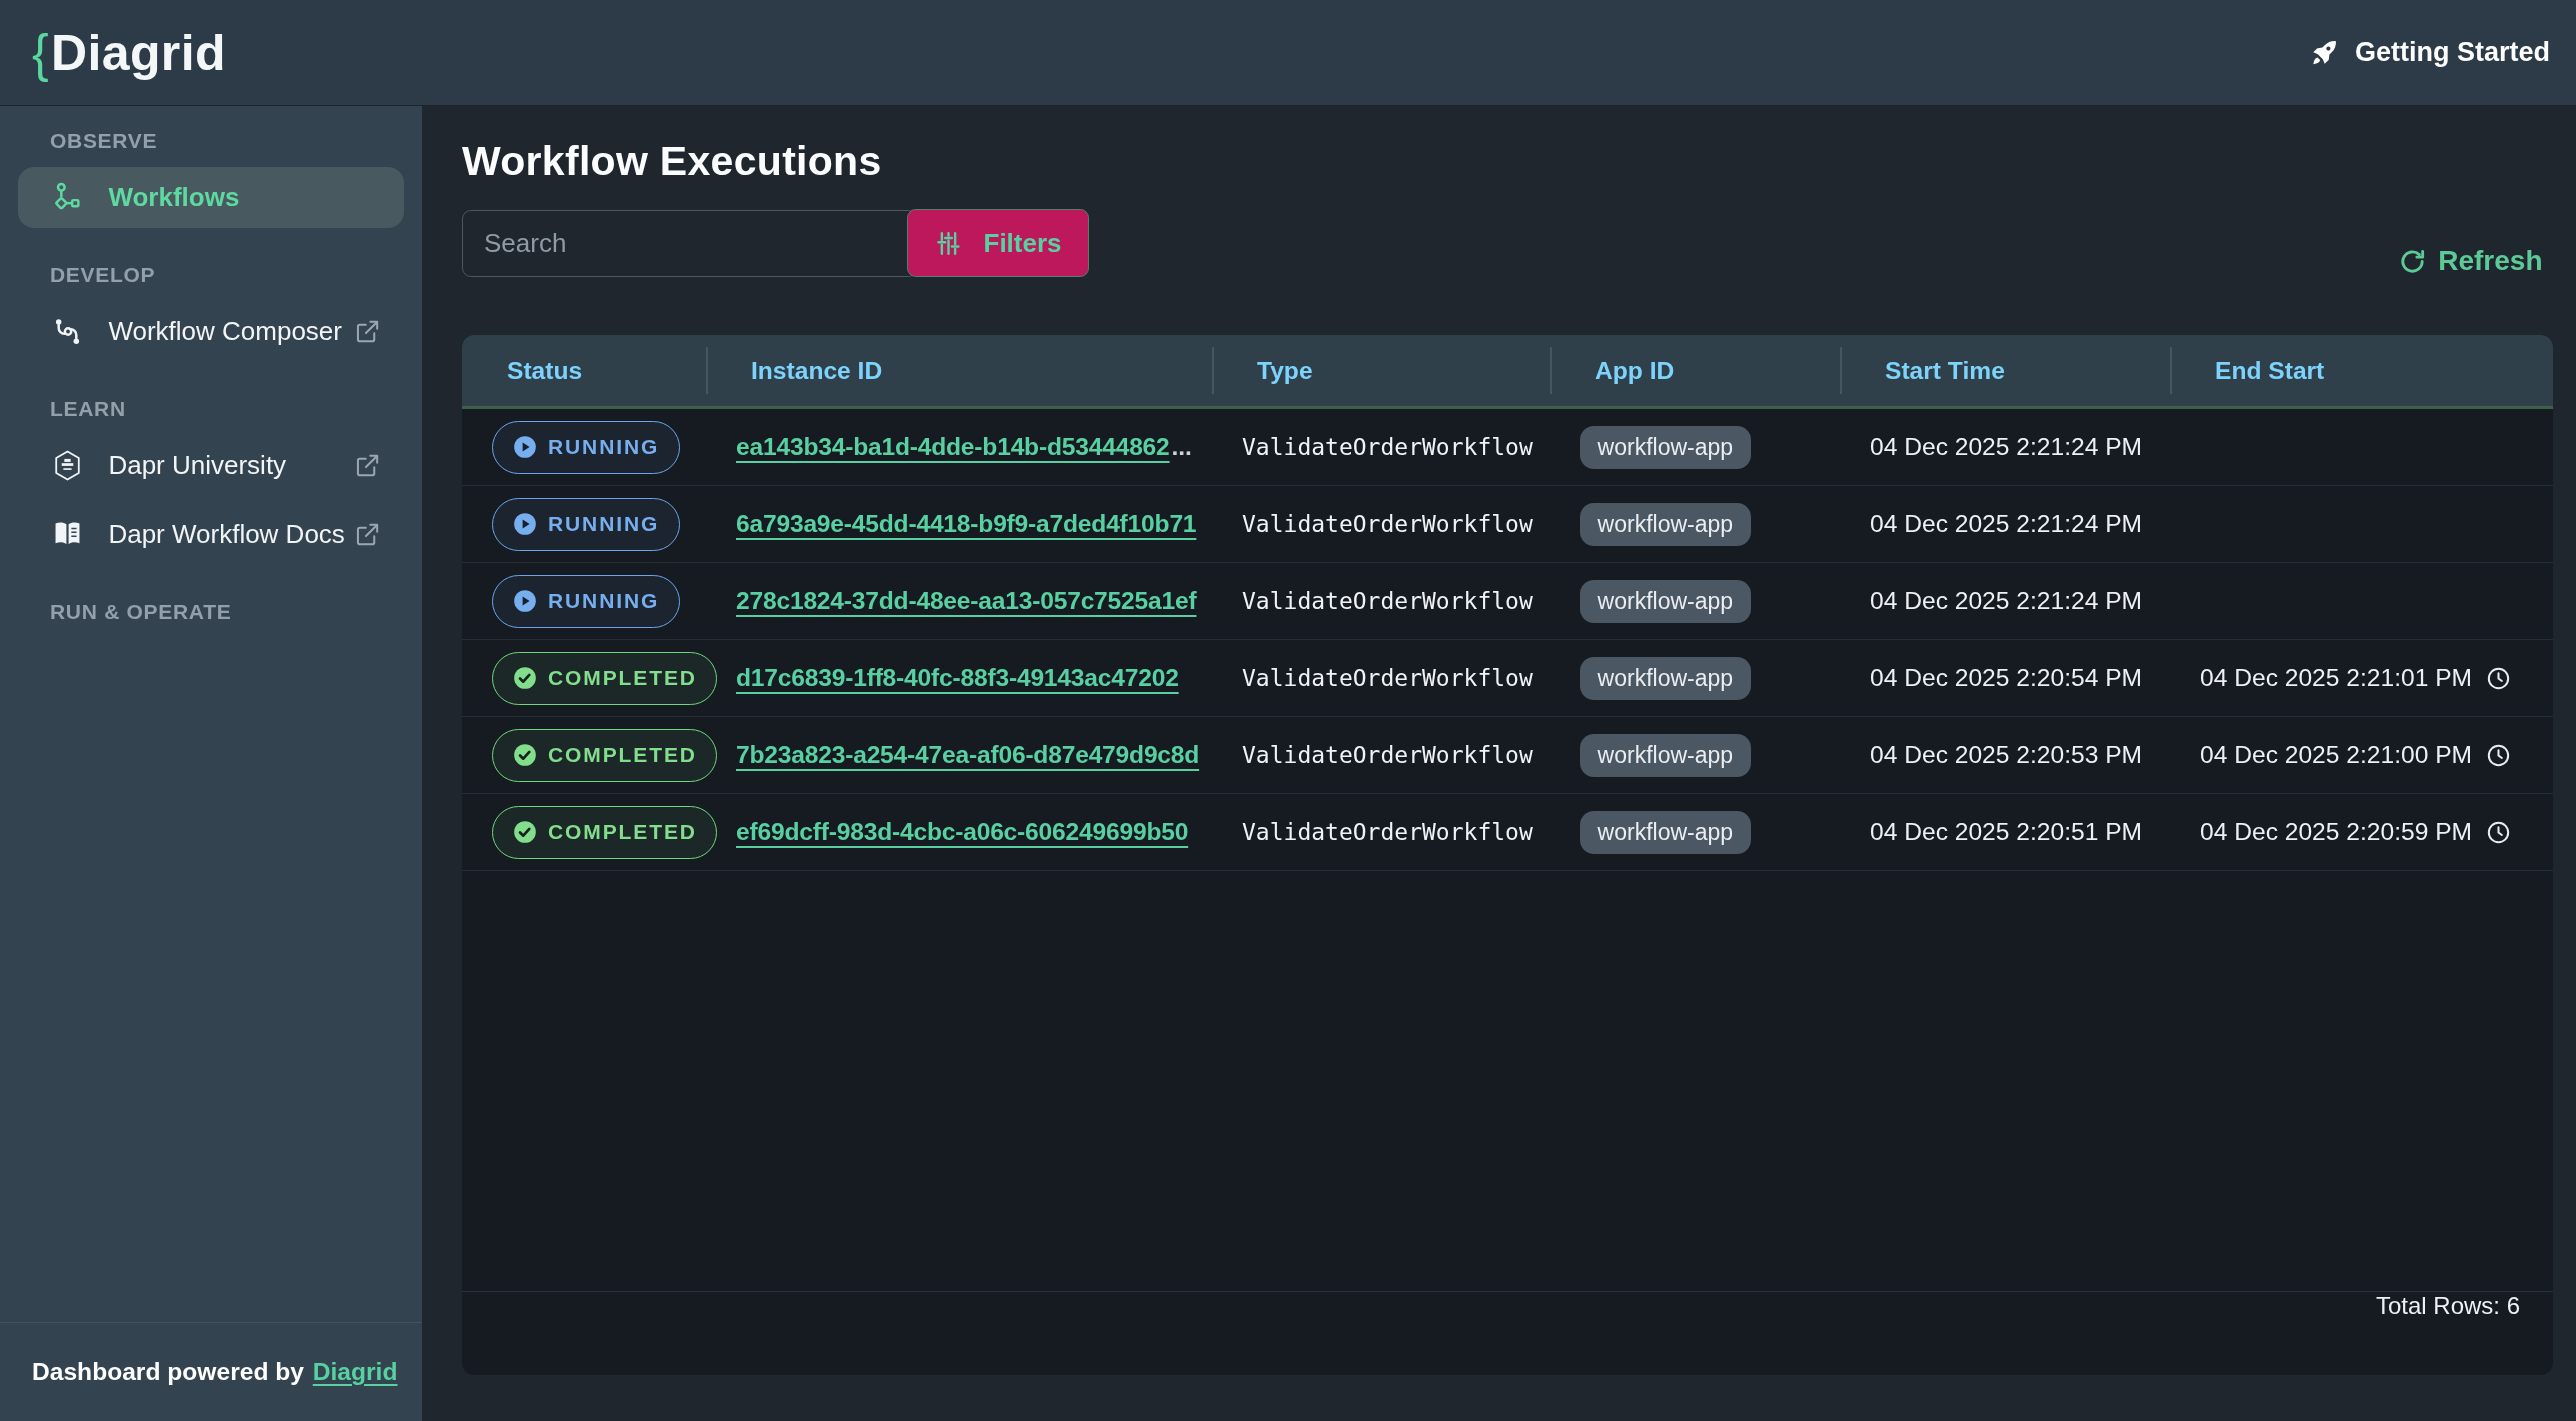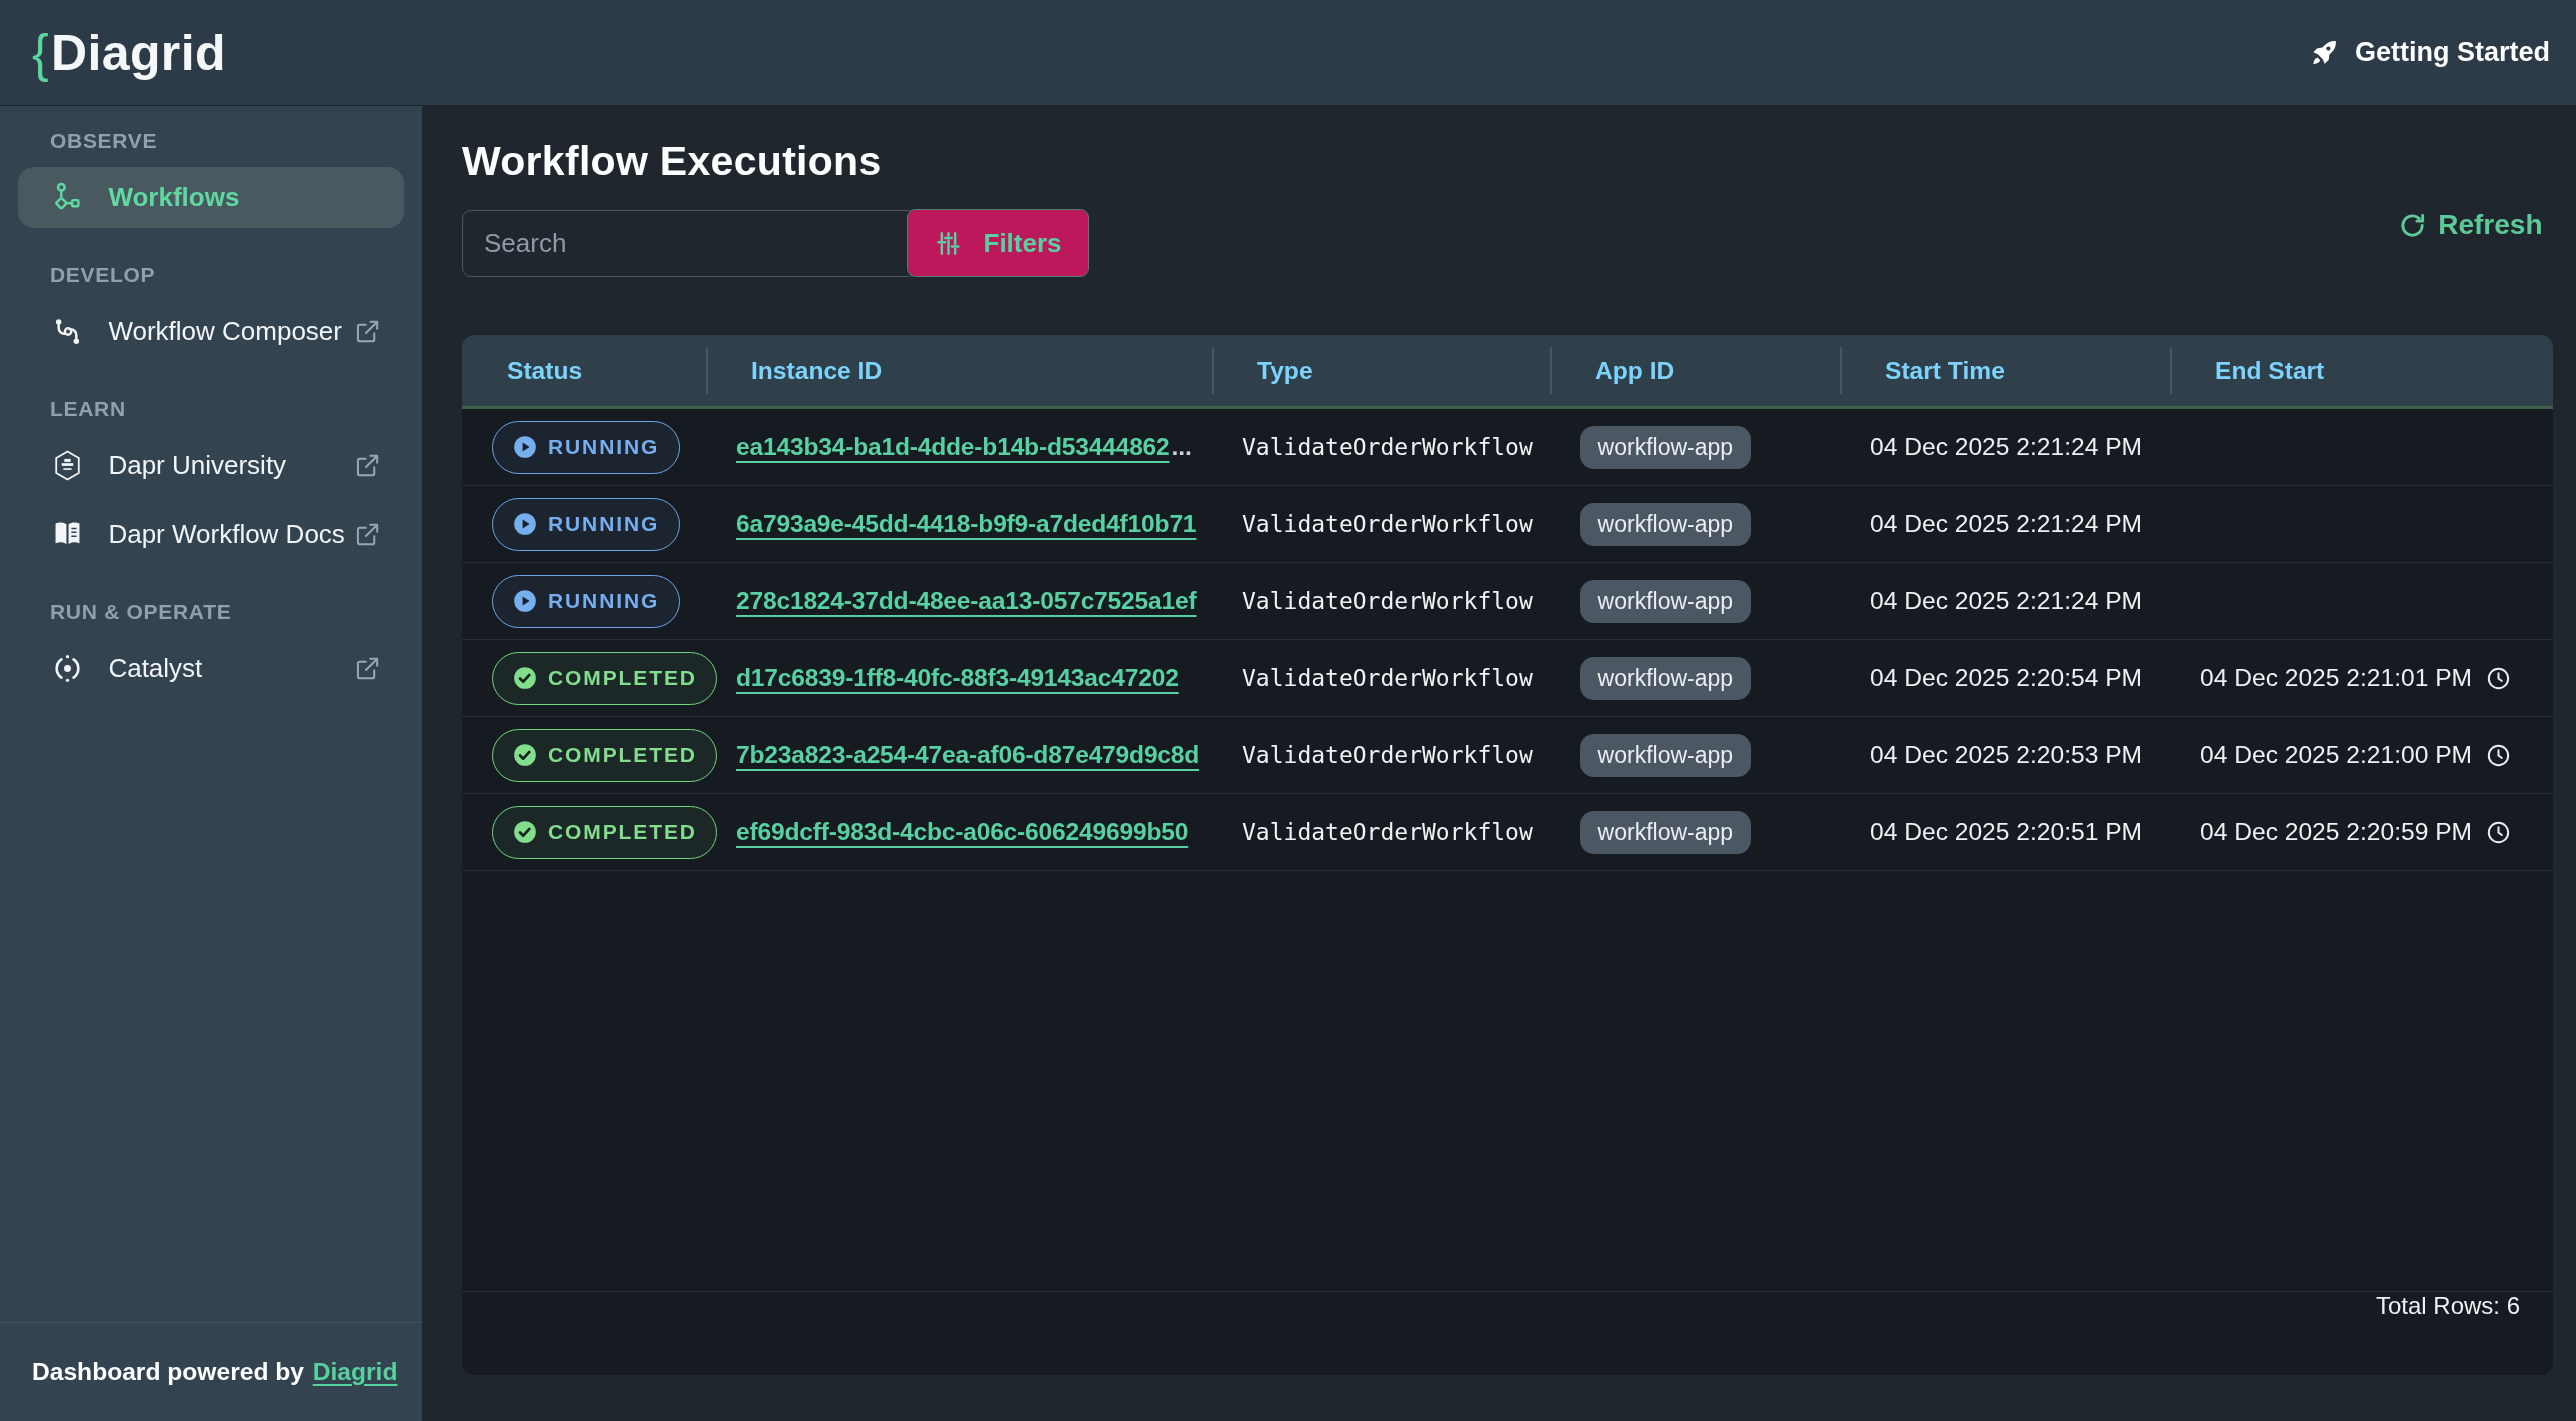--- a/index.html
+++ b/index.html
@@ -44,21 +44,21 @@
   .nav-item .ext svg{width:100%;height:100%}
   .nav-item.active{background:#48595f;color:#5fd8a2;font-weight:700}
   .nav-item.active .nav-icon{color:#5fd8a2}
   .sidebar-footer{margin-top:auto;border-top:0.9px solid #44525d;height:99px;display:flex;align-items:center;
     padding-left:32px;font-size:24.6px;font-weight:700;color:#ffffff;gap:8.8px}
   .sidebar-footer .diagrid-link{color:var(--accent);text-decoration:underline;text-underline-offset:4.4px;cursor:pointer}
 
   
   .main{flex:1;padding:32px 24px 0 40px;display:flex;flex-direction:column}
   .page-title{font-size:41px;font-weight:700;color:#fcfdfe;letter-spacing:0.3px}
-  .controls{margin-top:24px;display:flex;align-items:flex-start;justify-content:space-between}
+  .controls{margin-top:24px;display:flex;align-items:flex-end;justify-content:space-between}
   .search-wrap{display:flex;align-items:center}
   .search-input{width:455px;height:67px;background:transparent;border:0.9px solid #4b5763;border-radius:8.8px;
     padding:0 21px;font-size:26px;color:#e3e8ed;font-family:inherit;outline:none}
   .search-input::placeholder{color:#8e9ba6}
   .filters-btn{height:68px;padding:0 26px;margin-left:-10.5px;display:flex;align-items:center;gap:21px;
     background:#be185d;border:0.9px solid #55806d;border-radius:8.8px;color:var(--accent);
     font-size:26px;font-weight:700;cursor:pointer;font-family:inherit}
   .filters-btn svg{width:29px;height:29px}
   .refresh-btn{display:flex;align-items:center;gap:11.4px;color:#5cc997;font-size:28px;font-weight:700;
     cursor:pointer;background:none;border:none;font-family:inherit;margin-right:10.5px}
@@ -186,39 +186,20 @@
         <svg viewBox="0 0 24 24" fill="none" stroke="currentColor" stroke-width="1.8" stroke-linecap="round" stroke-linejoin="round">
           <path d="M18 13.5V19a1.6 1.6 0 0 1-1.6 1.6H5.1A1.6 1.6 0 0 1 3.5 19V7.6A1.6 1.6 0 0 1 5.1 6h5.4"></path>
           <path d="M14.5 3.4h6.1v6.1"></path>
           <path d="M10.6 13.4 20.3 3.7"></path>
         </svg>
       </span>
     </div>
 
     <div class="section-label mt">RUN &amp; OPERATE</div>
 
-    <div class="nav-item">
-      <span class="nav-icon">
-        <svg viewBox="0 0 24 24" fill="none" stroke="currentColor" stroke-width="1.9" stroke-linecap="round">
-          <path d="M7.6 5.4a8 8 0 0 0 0 13.2"></path>
-          <path d="M16.4 5.4a8 8 0 0 1 0 13.2"></path>
-          <circle cx="12" cy="12" r="2.5" fill="currentColor" stroke="none"></circle>
-          <circle cx="12" cy="3.4" r="1.2" fill="currentColor" stroke="none"></circle>
-          <circle cx="12" cy="20.6" r="1.2" fill="currentColor" stroke="none"></circle>
-        </svg>
-      </span>
-      <span>Catalyst</span>
-      <span class="ext">
-        <svg viewBox="0 0 24 24" fill="none" stroke="currentColor" stroke-width="1.8" stroke-linecap="round" stroke-linejoin="round">
-          <path d="M18 13.5V19a1.6 1.6 0 0 1-1.6 1.6H5.1A1.6 1.6 0 0 1 3.5 19V7.6A1.6 1.6 0 0 1 5.1 6h5.4"></path>
-          <path d="M14.5 3.4h6.1v6.1"></path>
-          <path d="M10.6 13.4 20.3 3.7"></path>
-        </svg>
-      </span>
-    </div>
 
     <div class="sidebar-footer">
       <span>Dashboard powered by</span>
       <span class="diagrid-link">Diagrid</span>
     </div>
   </div>
 
   <div class="main">
 
     <h1 class="page-title">Workflow Executions</h1>

